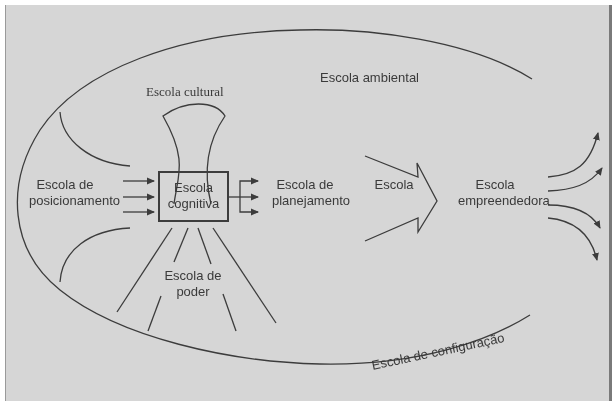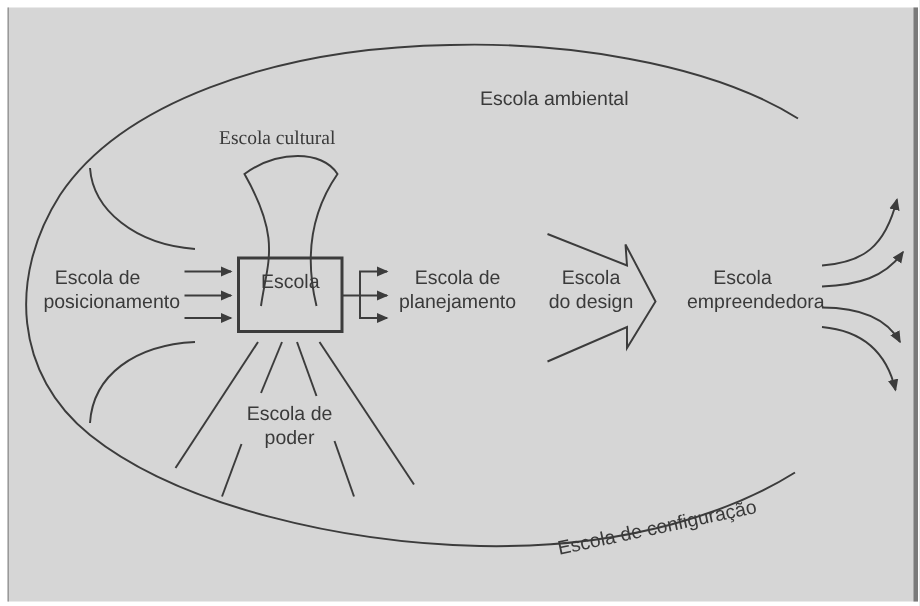--- a/index.html
+++ b/index.html
@@ -56,40 +56,40 @@
 
     <path d="M365,156 L418,177 L417,163 L437,201 L418,232 L418,218 L365,241"></path>
 
     <path d="M548,177 C575,175 590,165 598,133" marker-end="url(#ah)"></path>
     <path d="M548,191 C572,190 590,185 602,168" marker-end="url(#ah)"></path>
     <path d="M548,205 C570,205 590,210 600,228" marker-end="url(#ah)"></path>
     <path d="M548,218 C570,220 590,230 597,260" marker-end="url(#ah)"></path>
   </g>
 </svg>
 
-<div class="lbl" style="left:320px;top:58px;">Escola ambiental</div>
+<div class="lbl" style="left:320px;top:70px;">Escola ambiental</div>
 <div class="lbl" style="left:146px;top:84px;font-family:Liberation Serif, serif;">Escola cultural</div>
 
 <div style="position:absolute;left:10px;top:177px;width:110px;">
   <div class="lbl" style="position:static;">Escola de</div>
   <div class="lbl" style="position:static;text-align:right;">posicionamento</div>
 </div>
 
 <div style="position:absolute;left:159px;top:180px;width:69px;">
   <div class="lbl" style="position:static;">Escola</div>
+  <div class="lbl" style="position:static;">cognitiva</div>
 </div>
 
 <div style="position:absolute;left:260px;top:177px;width:90px;">
   <div class="lbl" style="position:static;">Escola de</div>
-  <div class="lbl" style="position:static;">planejamento</div>
+  <div class="lbl" style="position:static;text-align:right;">planejamento</div>
 </div>
 
 <div style="position:absolute;left:360px;top:177px;width:68px;">
   <div class="lbl" style="position:static;">Escola</div>
-  <div class="lbl" style="position:static;">do design</div>
 </div>
 
 <div style="position:absolute;left:442px;top:177px;width:106px;">
   <div class="lbl" style="position:static;">Escola</div>
   <div class="lbl" style="position:static;margin-left:16px;">empreendedora</div>
 </div>
 
 <div style="position:absolute;left:153px;top:268px;width:80px;">
   <div class="lbl" style="position:static;">Escola de</div>
   <div class="lbl" style="position:static;">poder</div>

